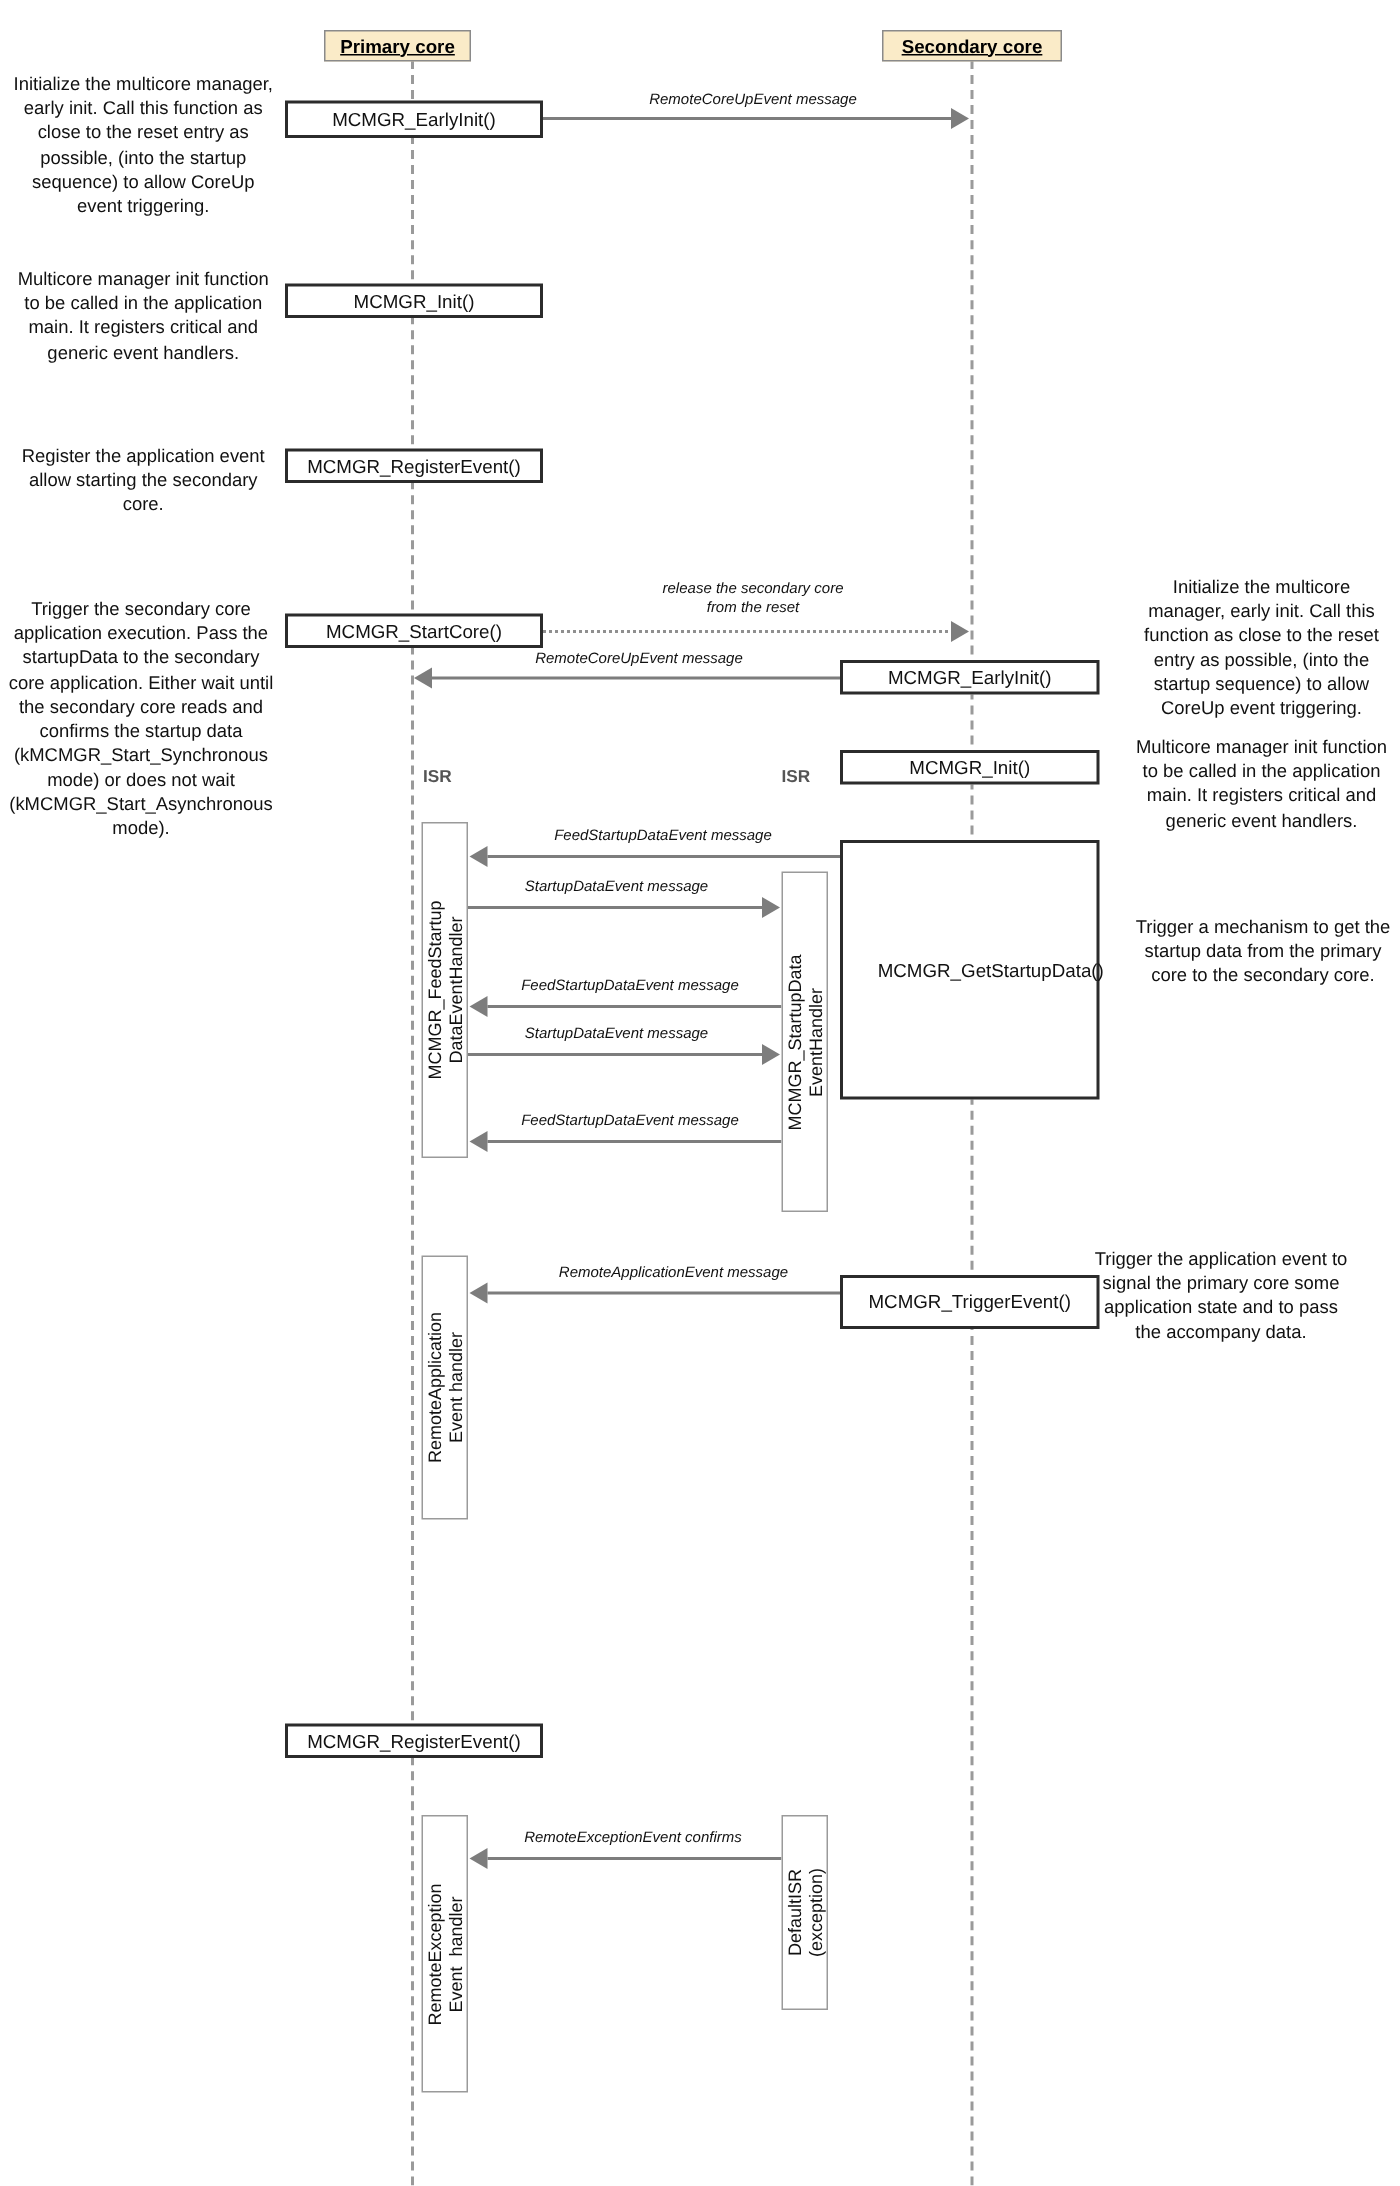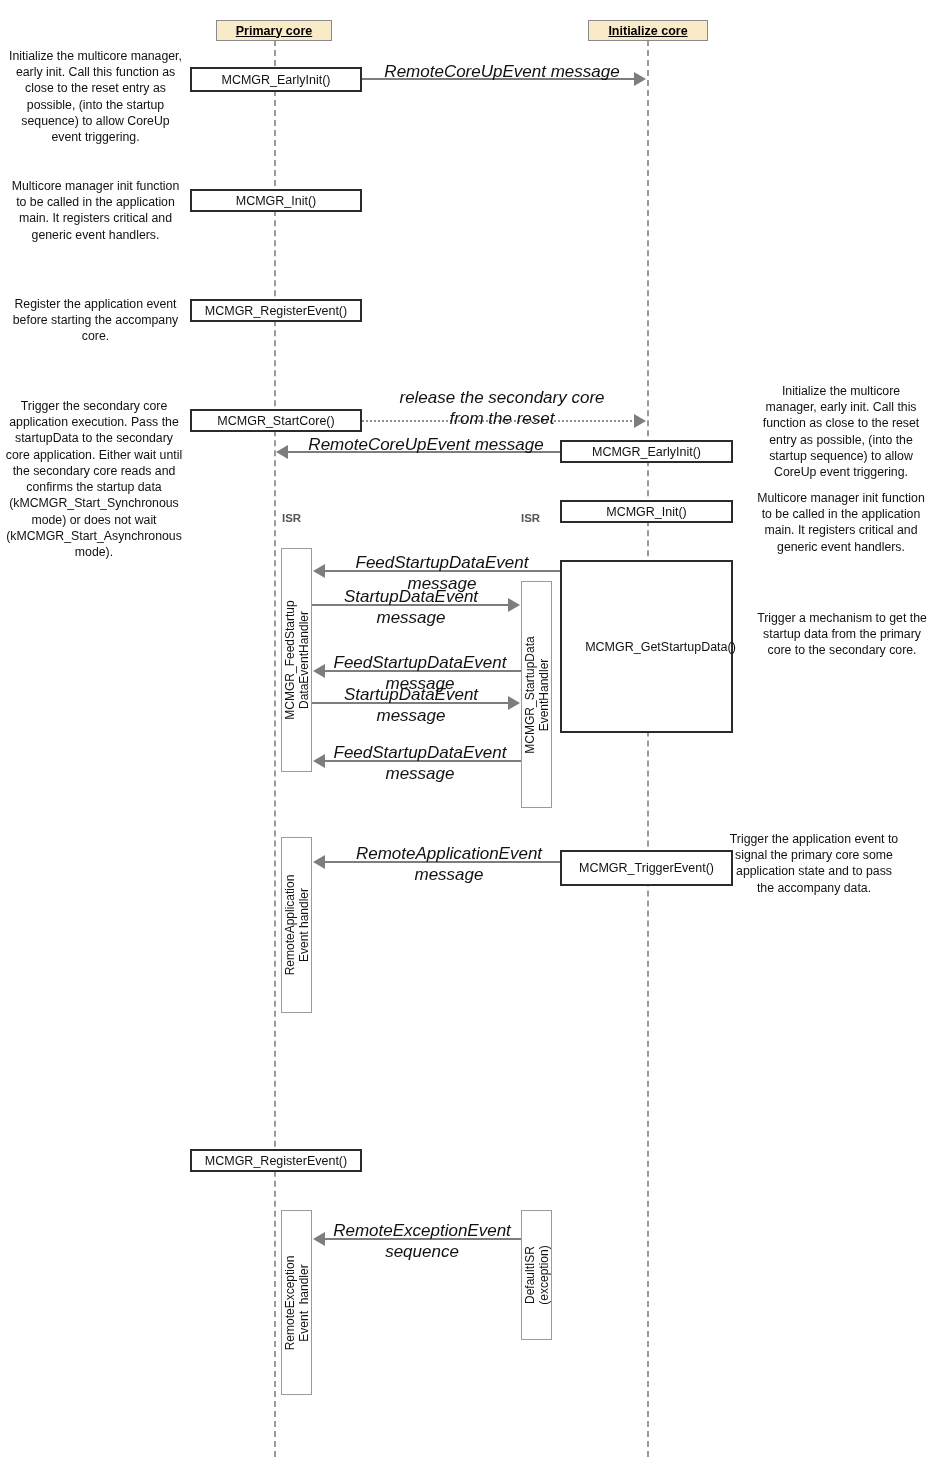--- a/index.html
+++ b/index.html
@@ -34,48 +34,48 @@
   
   .arrow{position:absolute;height:0;border-top:2px solid #7d7d7d;z-index:4;}
   .arrow.dotted{border-top:2px dotted #8f8f8f;}
   .head{position:absolute;width:0;height:0;z-index:4;}
   .head.right{border-top:7px solid transparent;border-bottom:7px solid transparent;
               border-left:12px solid #7d7d7d;}
   .head.left{border-top:7px solid transparent;border-bottom:7px solid transparent;
              border-right:12px solid #7d7d7d;}
 
   
-  .msg{position:absolute;font-style:italic;font-size:17px;color:#111;
+  .msg{position:absolute;font-style:italic;font-size:10px;color:#111;
        text-align:center;line-height:1.25;z-index:4;}
 
   
   .note{position:absolute;font-size:12.3px;line-height:1.32;text-align:center;
         color:#111;}
 
   
   .isr{position:absolute;font-size:11.5px;font-weight:bold;color:#555;}
 </style>
 </head>
 <body>
 
 <div id="stage">
 
   <div class="lifeline" style="left:274px;top:40px;height:1417px;"></div>
   <div class="lifeline" style="left:647px;top:40px;height:1417px;"></div>
 
-  <div class="actor-head" style="left:216px;top:20px;width:116px;height:21px;">
+  <div class="actor-head" style="left:216px;top:20px;width:98px;height:21px;">
     <span>Primary core</span>
   </div>
   <div class="actor-head" style="left:588px;top:20px;width:120px;height:21px;">
-    <span>Initialize core</span>
+    <span>Secondary core</span>
   </div>
 
   <div class="note" style="left:8px;top:48px;width:175px;">Initialize the multicore manager, early init. Call this function as close to the reset entry as possible, (into the startup sequence) to allow CoreUp event triggering.</div>
   <div class="note" style="left:8px;top:178px;width:175px;">Multicore manager init function to be called in the application main. It registers critical and generic event handlers.</div>
-  <div class="note" style="left:8px;top:296px;width:175px;">Register the application event before starting the accompany core.</div>
+  <div class="note" style="left:8px;top:296px;width:175px;">Register the application event allow starting the secondary core.</div>
   <div class="note" style="left:4px;top:398px;width:180px;">Trigger the secondary core application execution. Pass the startupData to the secondary core application. Either wait until the secondary core reads and confirms the startup data (kMCMGR_Start_Synchronous mode) or does not wait (kMCMGR_Start_Asynchronous mode).</div>
 
   <div class="note" style="left:755px;top:383px;width:172px;">Initialize the multicore manager, early init. Call this function as close to the reset entry as possible, (into the startup sequence) to allow CoreUp event triggering.</div>
   <div class="note" style="left:755px;top:490px;width:172px;">Multicore manager init function to be called in the application main. It registers critical and generic event handlers.</div>
   <div class="note" style="left:757px;top:610px;width:170px;">Trigger a mechanism to get the startup data from the primary core to the secondary core.</div>
   <div class="note" style="left:726px;top:831px;width:176px;">Trigger the application event to signal the primary core some application state and to pass the accompany data.</div>
 
   <div class="callbox" style="left:190px;top:67px;width:172px;height:25px;">
     <span>MCMGR_EarlyInit()</span>
   </div>
@@ -172,15 +172,15 @@
   <div class="arrow" style="left:325px;top:760px;width:196px;"></div>
   <div class="head left" style="left:313px;top:754px;"></div>
   <div class="msg" style="left:318px;top:742px;width:204px;">FeedStartupDataEvent message</div>
 
   <div class="arrow" style="left:325px;top:861px;width:235px;"></div>
   <div class="head left" style="left:313px;top:855px;"></div>
   <div class="msg" style="left:330px;top:843px;width:238px;text-align:center;">RemoteApplicationEvent message</div>
 
   <div class="arrow" style="left:325px;top:1238px;width:196px;"></div>
   <div class="head left" style="left:313px;top:1232px;"></div>
-  <div class="msg" style="left:322px;top:1220px;width:200px;">RemoteExceptionEvent sequence</div>
+  <div class="msg" style="left:322px;top:1220px;width:200px;">RemoteExceptionEvent confirms</div>
 
 </div>
 
 </body></html>

